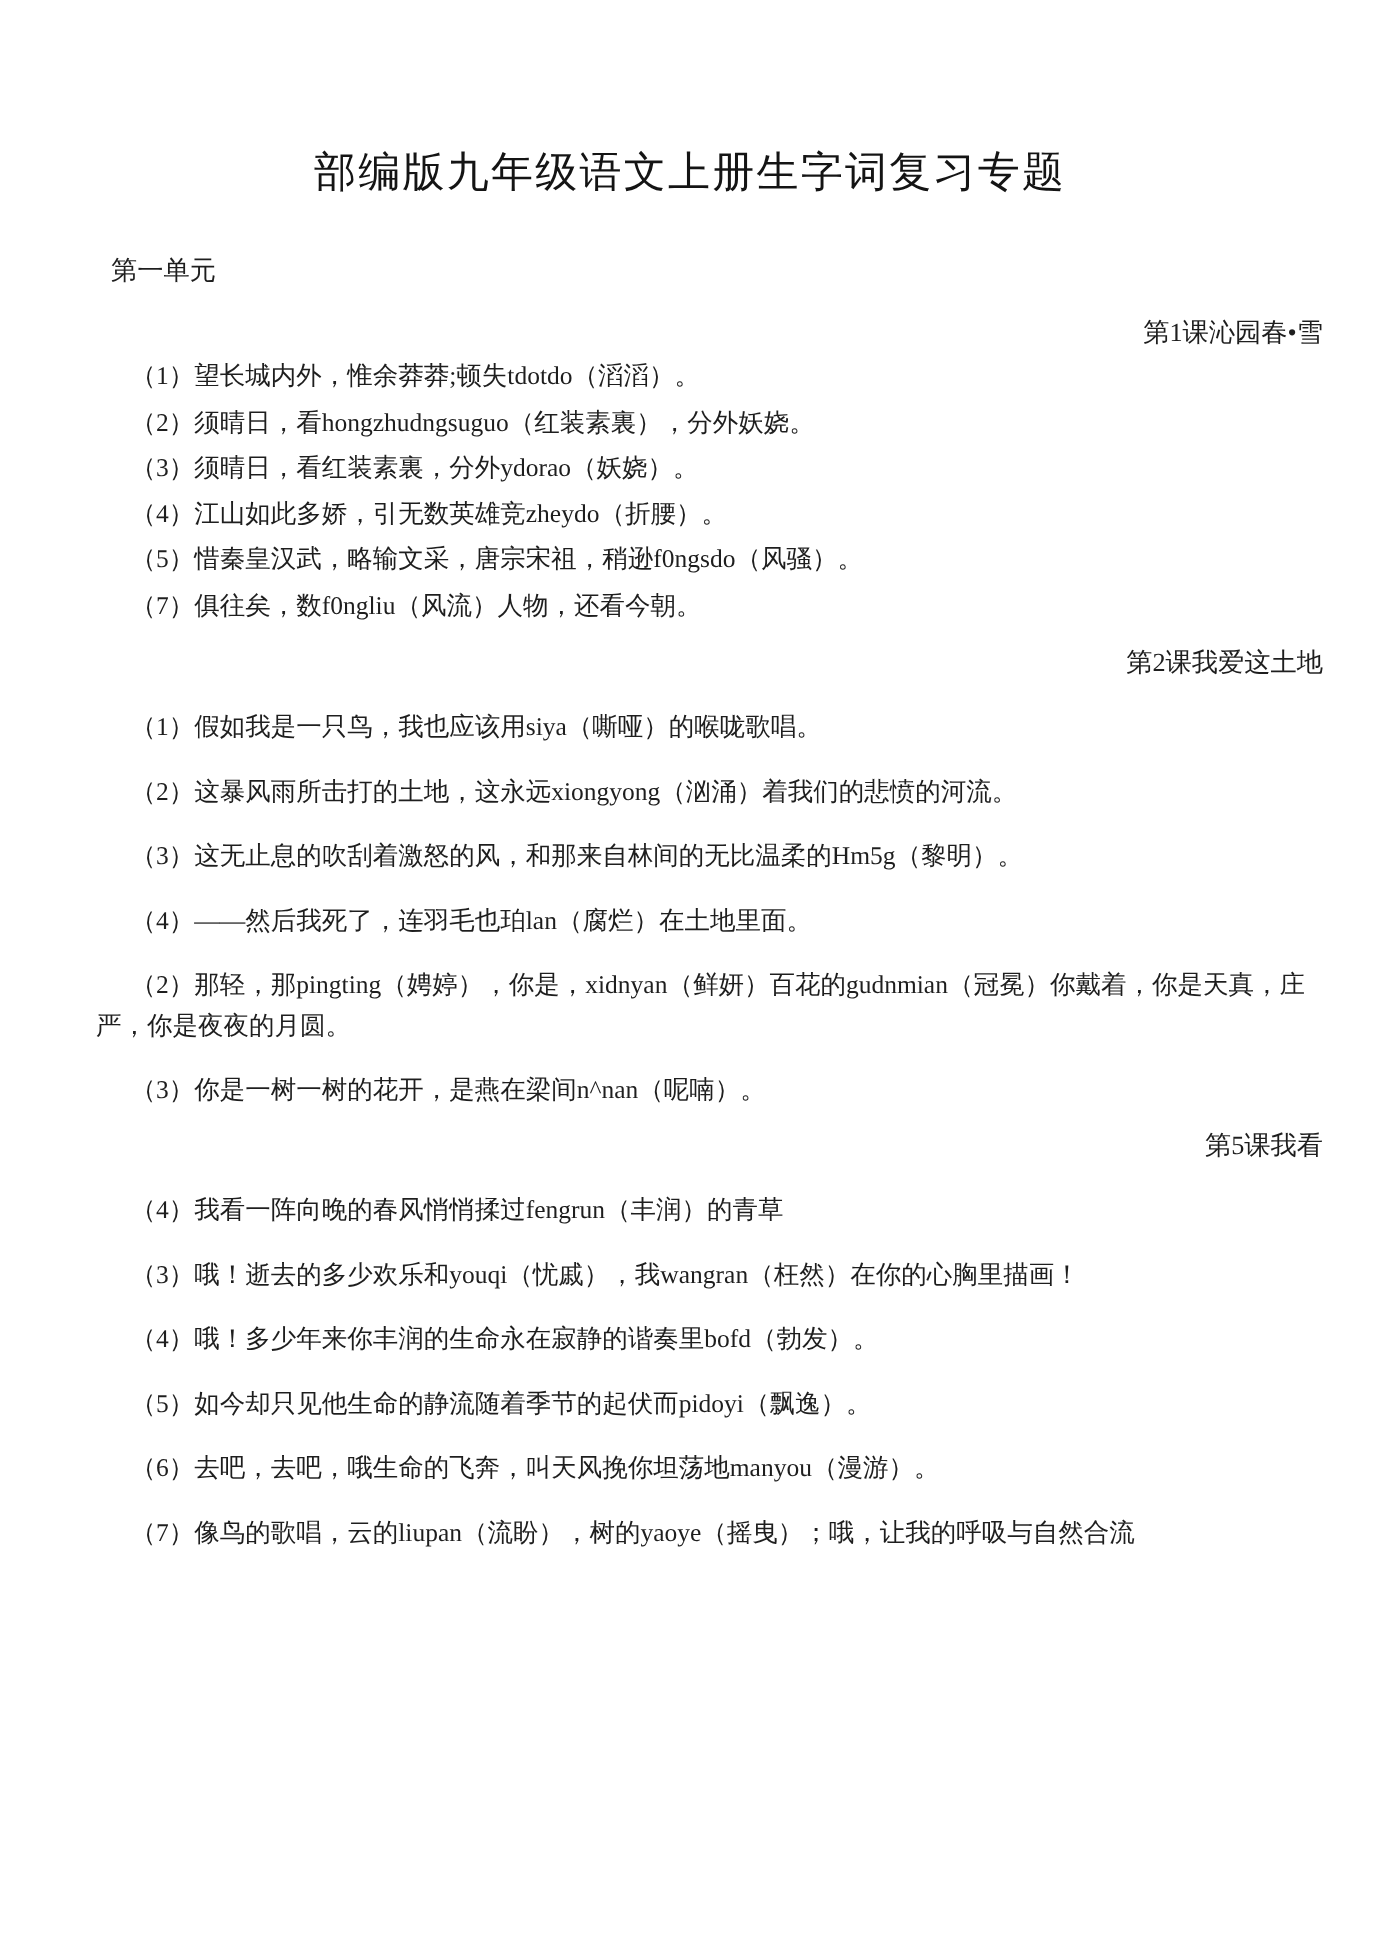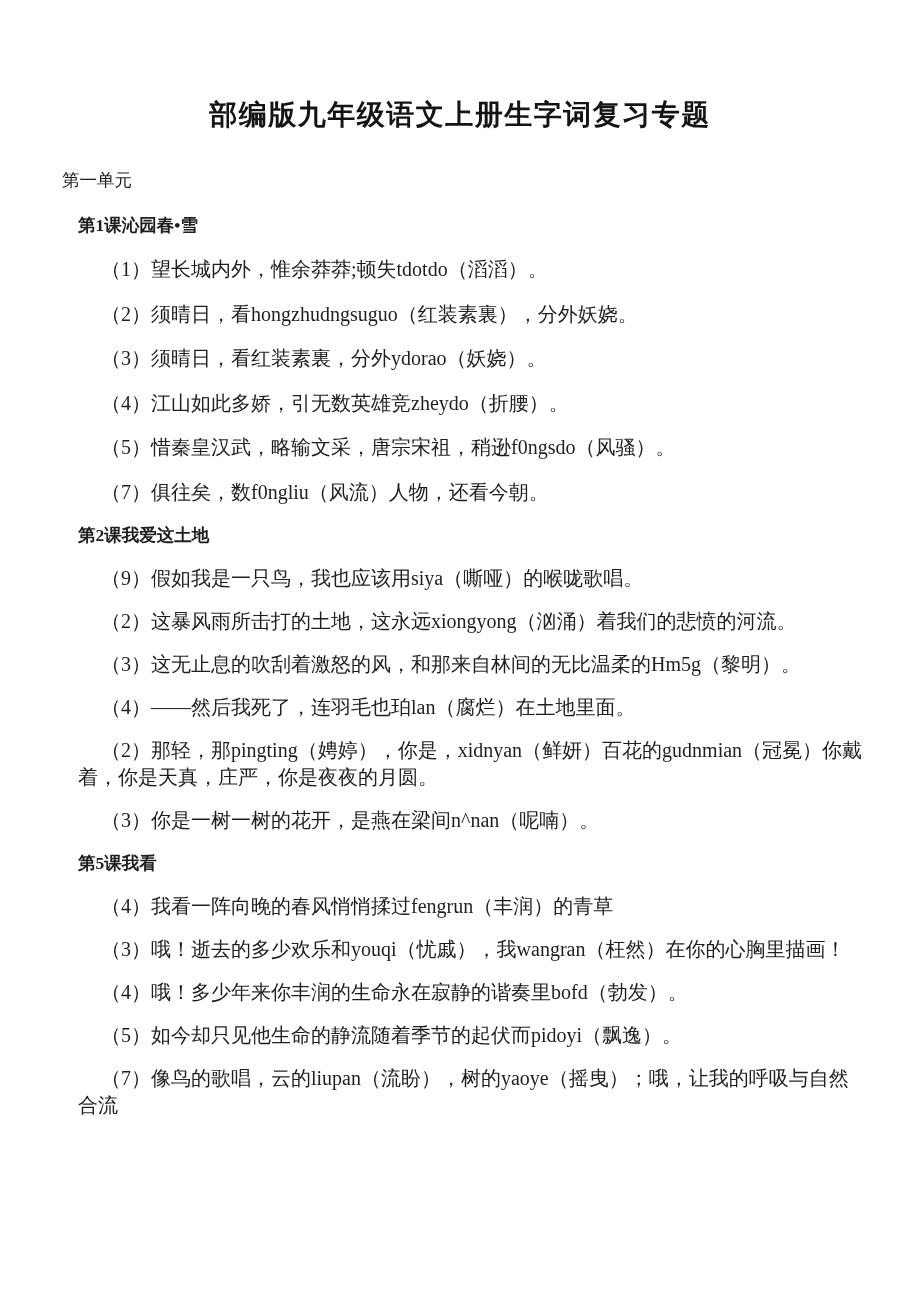--- a/index.html
+++ b/index.html
@@ -17,47 +17,48 @@
   .page {
     box-sizing: border-box;
     width: 920px;
     height: 1300px;
     padding: 96px 38px 0 62px;
     background: #ffffff;
   }
   .doc-title {
     font-family: "Liberation Sans", "DejaVu Sans", sans-serif;
     font-size: 28px;
-    font-weight: 700;
+    font-weight: 400;
     letter-spacing: 1.5px;
     color: #141414;
     text-align: center;
     margin: 0 24px 32px 0;
     line-height: 38px;
   }
   .unit-heading {
     font-size: 17.5px;
     font-weight: 400;
-    margin: 0;
+    margin: 12px;
     line-height: 28.5px;
     font-family: Liberation Serif, serif;
   }
   .lesson-heading {
     font-size: 17.5px;
-    font-weight: 700;
-    margin: 16px;
+    font-weight: 400;
+    margin: 0;
     line-height: 28.5px;
+    text-align: right;
   }
   .lesson.spaced .lesson-heading {
     margin-top: 10px;
     line-height: 27px;
   }
   .vocab-item {
-    font-size: 20px;
-    margin: 16px;
+    font-size: 17px;
+    margin: 2px;
     line-height: 28.5px;
     text-indent: 23px;
   }
   .lesson.spaced .vocab-item {
     margin-top: 16px;
     line-height: 27px;
   }
 </style>
 </head>
 <body>
@@ -73,33 +74,34 @@
     <p class="vocab-item">（1）望长城内外，惟余莽莽;顿失tdotdo（滔滔）。</p>
     <p class="vocab-item">（2）须晴日，看hongzhudngsuguo（红装素裏），分外妖娆。</p>
     <p class="vocab-item">（3）须晴日，看红装素裏，分外ydorao（妖娆）。</p>
     <p class="vocab-item">（4）江山如此多娇，引无数英雄竞zheydo（折腰）。</p>
     <p class="vocab-item">（5）惜秦皇汉武，略输文采，唐宗宋祖，稍逊f0ngsdo（风骚）。</p>
     <p class="vocab-item">（7）俱往矣，数f0ngliu（风流）人物，还看今朝。</p>
   </section>
 
   <section class="lesson spaced">
     <h2 class="lesson-heading">第2课我爱这土地</h2>
-    <p class="vocab-item">（9）假如我是一只鸟，我也应该用siya（嘶哑）的喉咙歌唱。</p>
+    <p class="vocab-item">（1）假如我是一只鸟，我也应该用siya（嘶哑）的喉咙歌唱。</p>
     <p class="vocab-item">（2）这暴风雨所击打的土地，这永远xiongyong（汹涌）着我们的悲愤的河流。</p>
     <p class="vocab-item">（3）这无止息的吹刮着激怒的风，和那来自林间的无比温柔的Hm5g（黎明）。</p>
     <p class="vocab-item">（4）——然后我死了，连羽毛也珀lan（腐烂）在土地里面。</p>
   </section>
 
   <section class="lesson spaced">
     <p class="vocab-item">（2）那轻，那pingting（娉婷），你是，xidnyan（鲜妍）百花的gudnmian（冠冕）你戴着，你是天真，庄严，你是夜夜的月圆。</p>
     <p class="vocab-item">（3）你是一树一树的花开，是燕在梁间n^nan（呢喃）。</p>
   </section>
 
   <section class="lesson spaced">
     <h2 class="lesson-heading">第5课我看</h2>
     <p class="vocab-item">（4）我看一阵向晚的春风悄悄揉过fengrun（丰润）的青草</p>
     <p class="vocab-item">（3）哦！逝去的多少欢乐和youqi（忧戚），我wangran（枉然）在你的心胸里描画！</p>
     <p class="vocab-item">（4）哦！多少年来你丰润的生命永在寂静的谐奏里bofd（勃发）。</p>
     <p class="vocab-item">（5）如今却只见他生命的静流随着季节的起伏而pidoyi（飘逸）。</p>
+    <p class="vocab-item">（6）去吧，去吧，哦生命的飞奔，叫天风挽你坦荡地manyou（漫游）。</p>
     <p class="vocab-item">（7）像鸟的歌唱，云的liupan（流盼），树的yaoye（摇曳）；哦，让我的呼吸与自然合流</p>
   </section>
 
 </div>
 
 </body></html>

